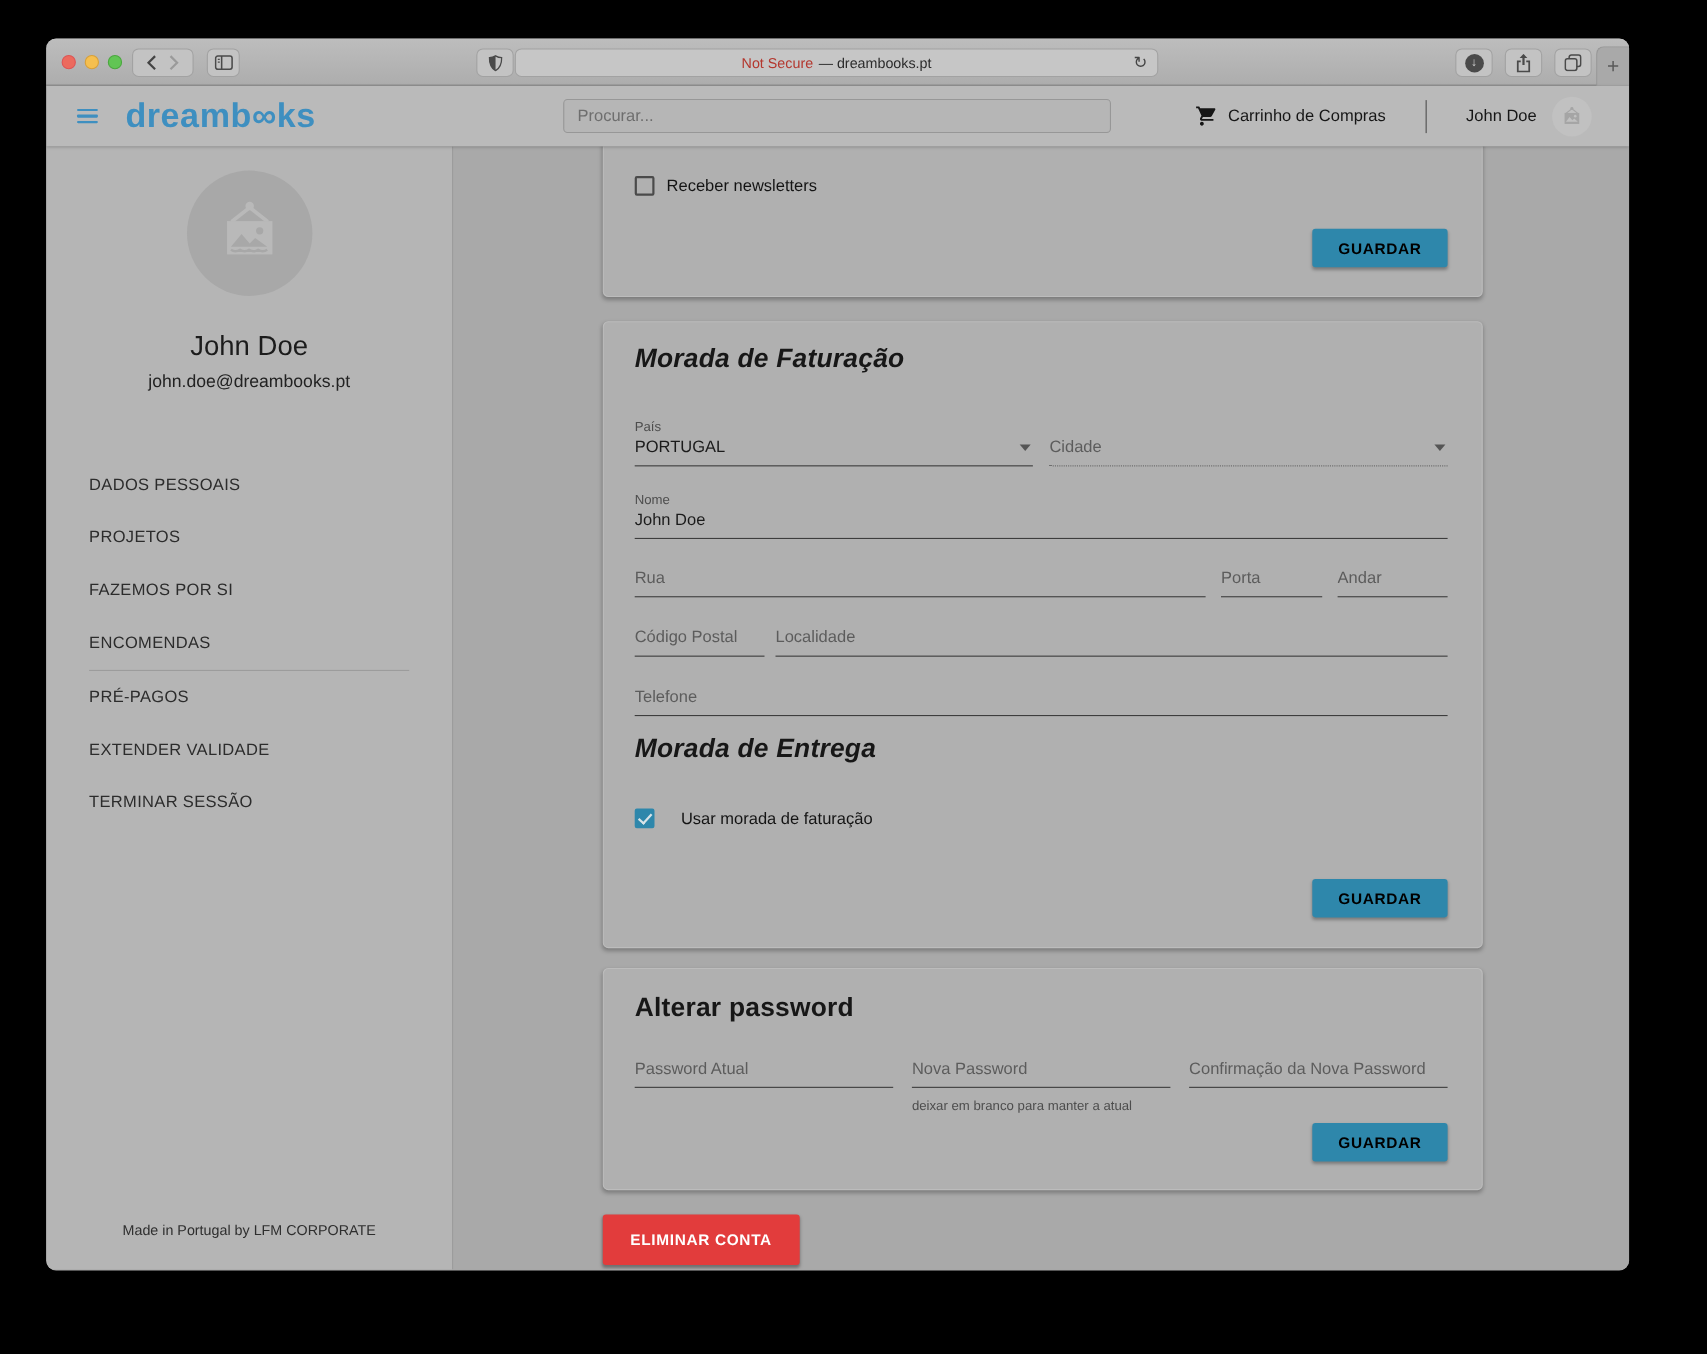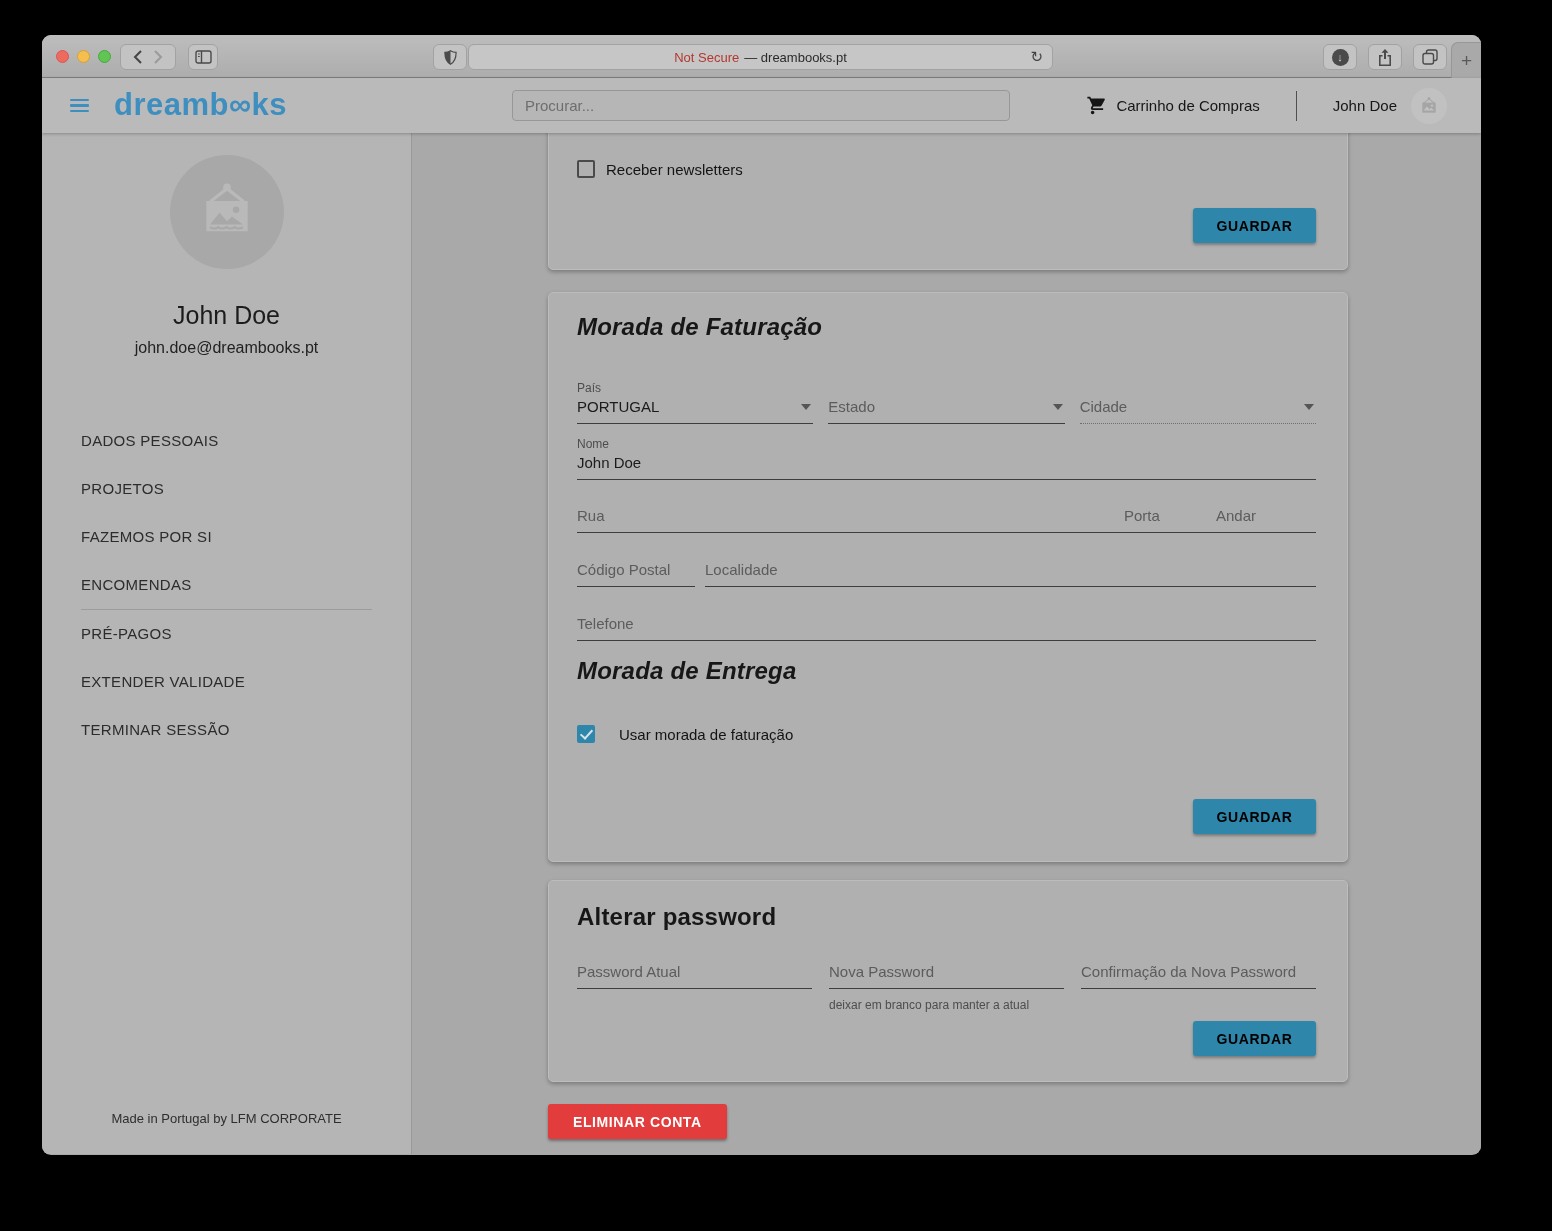--- a/index.html
+++ b/index.html
@@ -83,48 +83,48 @@
   .checkbox.checked::after { content:""; position:absolute; left:6px; top:2px; width:5px; height:10px;
                              border:solid #d9e4e8; border-width:0 2px 2px 0; transform:rotate(42deg); }
   .chk-label { font-size:15px; color:#141414; }
 
   .card-billing { position:relative; height:570px; margin-top:22px; padding:20px 31px 0 28px; }
   .card-billing h2 { margin-bottom:40px;font-style:italic; }
   .fieldlabel { font-size:12px; color:#4d4d4d; height:17px; }
   .ufield { width:100%; background:transparent; border:none; border-bottom:1px solid #3d3d3d;
             font-family:"Liberation Sans",sans-serif; font-size:15px; color:#1b1b1b; padding:0 0 8px; }
   .ufield::placeholder { color:#5c5c5c; opacity:1; }
-  .row-selects { display:flex; gap:15px; margin-bottom:13px; }
+  .row-selects { display:flex; gap:15px; margin-bottom:23px; }
   .selcol { flex:1; }
   .selval { position:relative; border-bottom:1px solid #3d3d3d; padding-bottom:8px; font-size:15px;
             color:#1b1b1b; cursor:pointer; }
   .selval.placeholder { color:#5c5c5c; }
   .selval.dotted { border-bottom:1px dotted #6e6e6e; }
   .caret { position:absolute; right:2px; top:6px; width:0; height:0; border-left:5px solid transparent;
            border-right:5px solid transparent; border-top:6px solid #555; }
   .row-nome { margin-bottom:27px; }
   .frow { display:flex; margin-bottom:28px; }
-  .row-rua { gap:0; }
+  .row-rua { gap:14px; }
   .f-rua { flex:1; } .f-porta { width:92px; } .f-andar { width:100px; }
   .row-cp { gap:10px; }
   .f-cp { width:118px; } .f-loc { flex:1; }
   .row-tel { gap:7px; margin-bottom:16px; }
   .f-tel { flex:1; } .f-nif { flex:1; }
   .entrega-title { margin-bottom:38px; }
   .entrega-check { display:flex; align-items:center; gap:24px; }
   .billing-save { position:absolute; right:31px; bottom:27px; }
 
   .card-pass { position:relative; height:202px; margin-top:18px; padding:22px 31px 0 28px; }
   .card-pass h2 { margin-bottom:32px; }
   .row-pass { display:flex; gap:17px; }
   .passcol { flex:1; }
   .pass-helper { font-size:12px; color:#4d4d4d; margin-top:9px; }
   .pass-save { position:absolute; right:31px; bottom:25px; }
 
-  .btn-delete { margin-top:22px; height:35px; padding:0 25px; border:none; border-radius:3px;
+  .btn-delete { margin-top:22px; height:46px; padding:0 25px; border:none; border-radius:3px;
                 background:#e23c3c; color:#fff; font-family:"Liberation Sans",sans-serif; font-size:14px;
                 font-weight:bold; letter-spacing:.6px; box-shadow:0 2px 3px rgba(0,0,0,.35); cursor:pointer; }
 
   svg { display:block; }
 </style>
 </head>
 <body>
 
 <div class="window">
 
@@ -272,27 +272,20 @@
         <div class="row-selects">
           <div class="selcol">
             <div class="fieldlabel">País</div>
             <div class="selval">
               <span>PORTUGAL</span>
               <span class="caret"></span>
             </div>
           </div>
           <div class="selcol">
             <div class="fieldlabel"></div>
-            <div class="selval placeholder">
-              <span>Estado</span>
-              <span class="caret"></span>
-            </div>
-          </div>
-          <div class="selcol">
-            <div class="fieldlabel"></div>
             <div class="selval placeholder dotted">
               <span>Cidade</span>
               <span class="caret"></span>
             </div>
           </div>
         </div>
 
         <div class="row-nome">
           <div class="fieldlabel">Nome</div>
           <input class="ufield" type="text" value="John Doe" style="">

